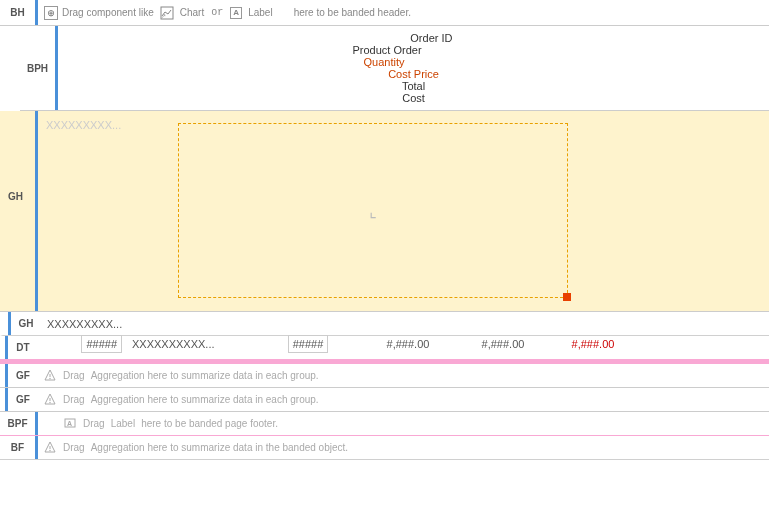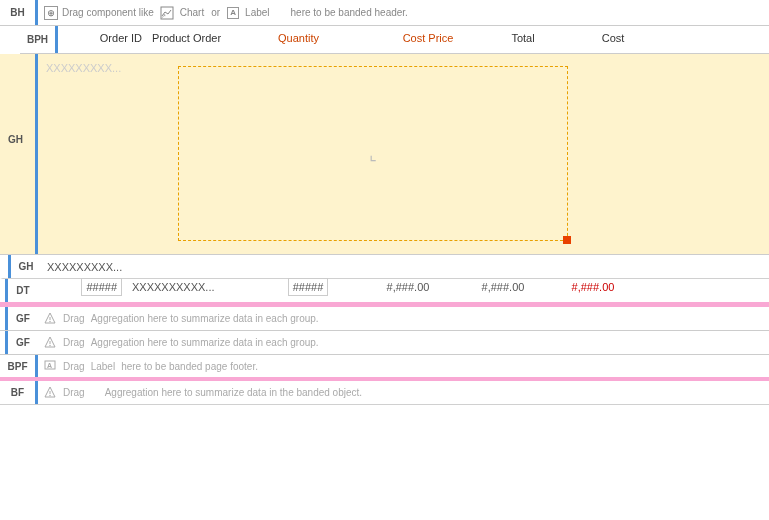--- a/index.html
+++ b/index.html
@@ -67,20 +67,21 @@
     .bph-row {
       min-height: 28px;
       border-bottom: 1px solid #ccc;
       margin-left: 20px;
     }
     .bph-content {
       display: flex;
       align-items: center;
       padding: 6px 0;
       height: 100%;
+      flex-direction: column;
     }
     .header-cell {
       font-size: 11px;
       color: #333;
       font-weight: normal;
     }
 
     
     .gh-large-row {
       min-height: 200px;
@@ -171,21 +172,22 @@
       align-items: center;
       padding: 4px 6px;
       color: #aaa;
       font-size: 10px;
       gap: 4px;
     }
 
     
     .bpf-row {
       min-height: 24px;
-      border-bottom: 4px solid #f9a8d4;
+      border-bottom: 1px solid #f9a8d4;
+      gap: 20px;
     }
 
     
     .bf-row {
       min-height: 24px;
     }
 
     .label-icon {
       display: inline-flex;
       align-items: center;
@@ -226,21 +228,21 @@
   </div>
   <div class="band-content bh-content">
     <span class="drag-icon">⊕</span>
     <span>Drag component like</span>
     <svg width="14" height="14" style="margin: 0 2px;">
       <rect x="1" y="1" width="12" height="12" fill="none" stroke="#888" stroke-width="1"></rect>
       <polyline points="2,10 5,6 8,8 11,4" fill="none" stroke="#888" stroke-width="1"></polyline>
       <text x="1" y="12" font-size="6" fill="#888">↗</text>
     </svg>
     <span style="color:#888;">Chart</span>
-    <span style="margin: 0 3px; color:#888;">or</span>
+    <span style="margin: 0 3px; color:#888;font-family:Liberation Mono, monospace;">or</span>
     <span class="label-icon">A</span>
     <span style="color:#888; margin-left:2px;">Label</span>
     <span style="color:#888; margin-left:17px;">here to be banded header.</span>
   </div>
 </div>
 
 <div class="band-row bph-row">
   <div class="band-label">
     <span>BPH</span>
   </div>
@@ -376,15 +378,15 @@
   </div>
   <div class="band-content gf-content">
     <span style="margin-right:3px;">
       <svg width="12" height="12">
         <polygon points="6,1 11,11 1,11" fill="none" stroke="#aaa" stroke-width="1"></polygon>
         <line x1="6" y1="5" x2="6" y2="8" stroke="#aaa" stroke-width="1"></line>
         <circle cx="6" cy="9.5" r="0.7" fill="#aaa"></circle>
       </svg>
     </span>
     <span style="color:#aaa;">Drag</span>
-    <span style="color:#aaa; margin-left:16px;">Aggregation here to summarize data in the banded object.</span>
+    <span style="color:#aaa; margin-left:2px;">Aggregation here to summarize data in the banded object.</span>
   </div>
 </div>
 
 </body></html>

